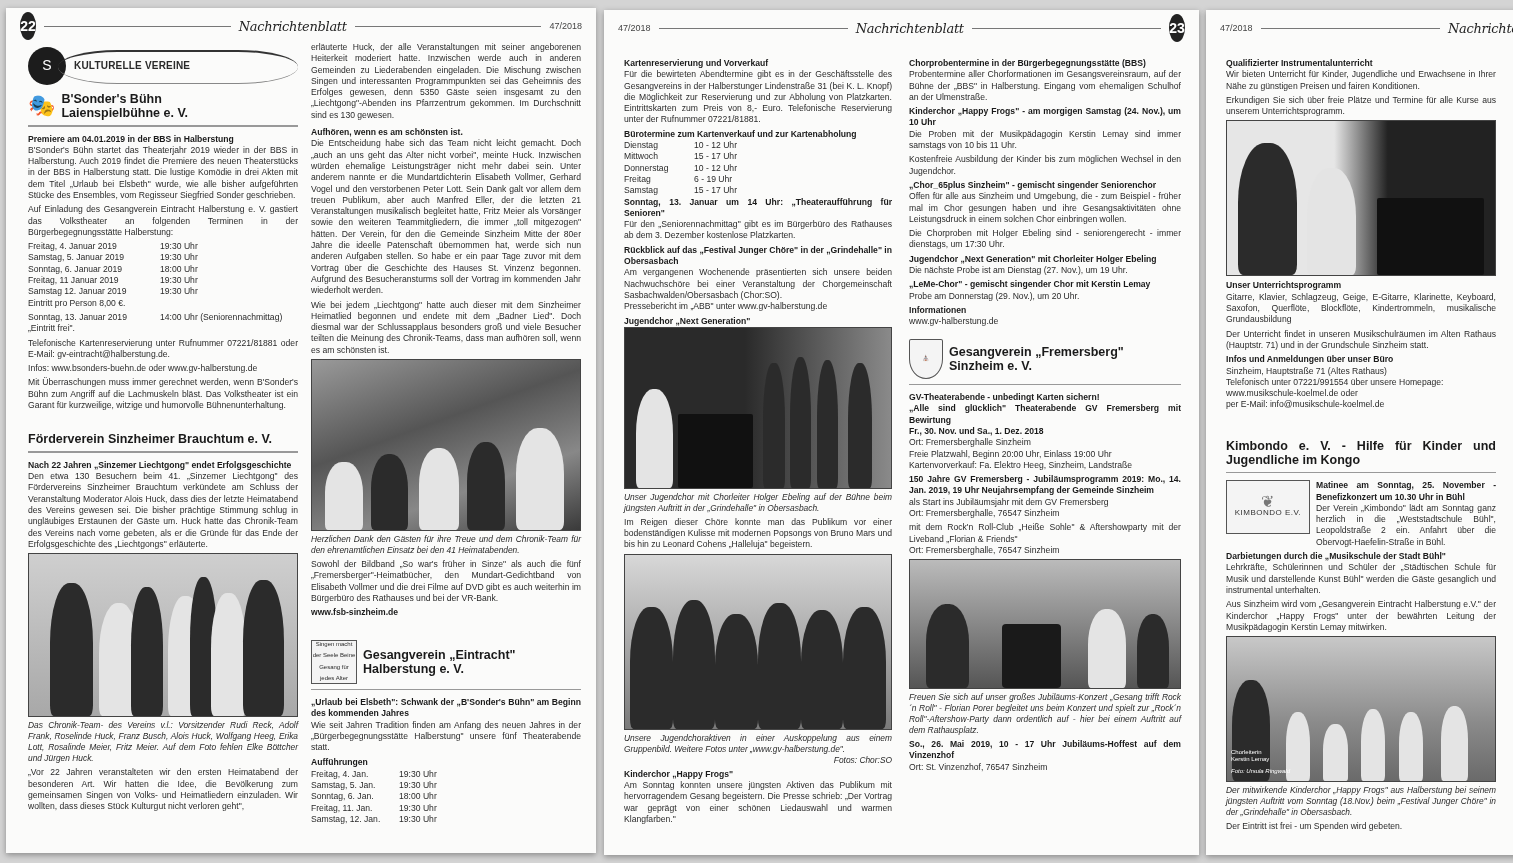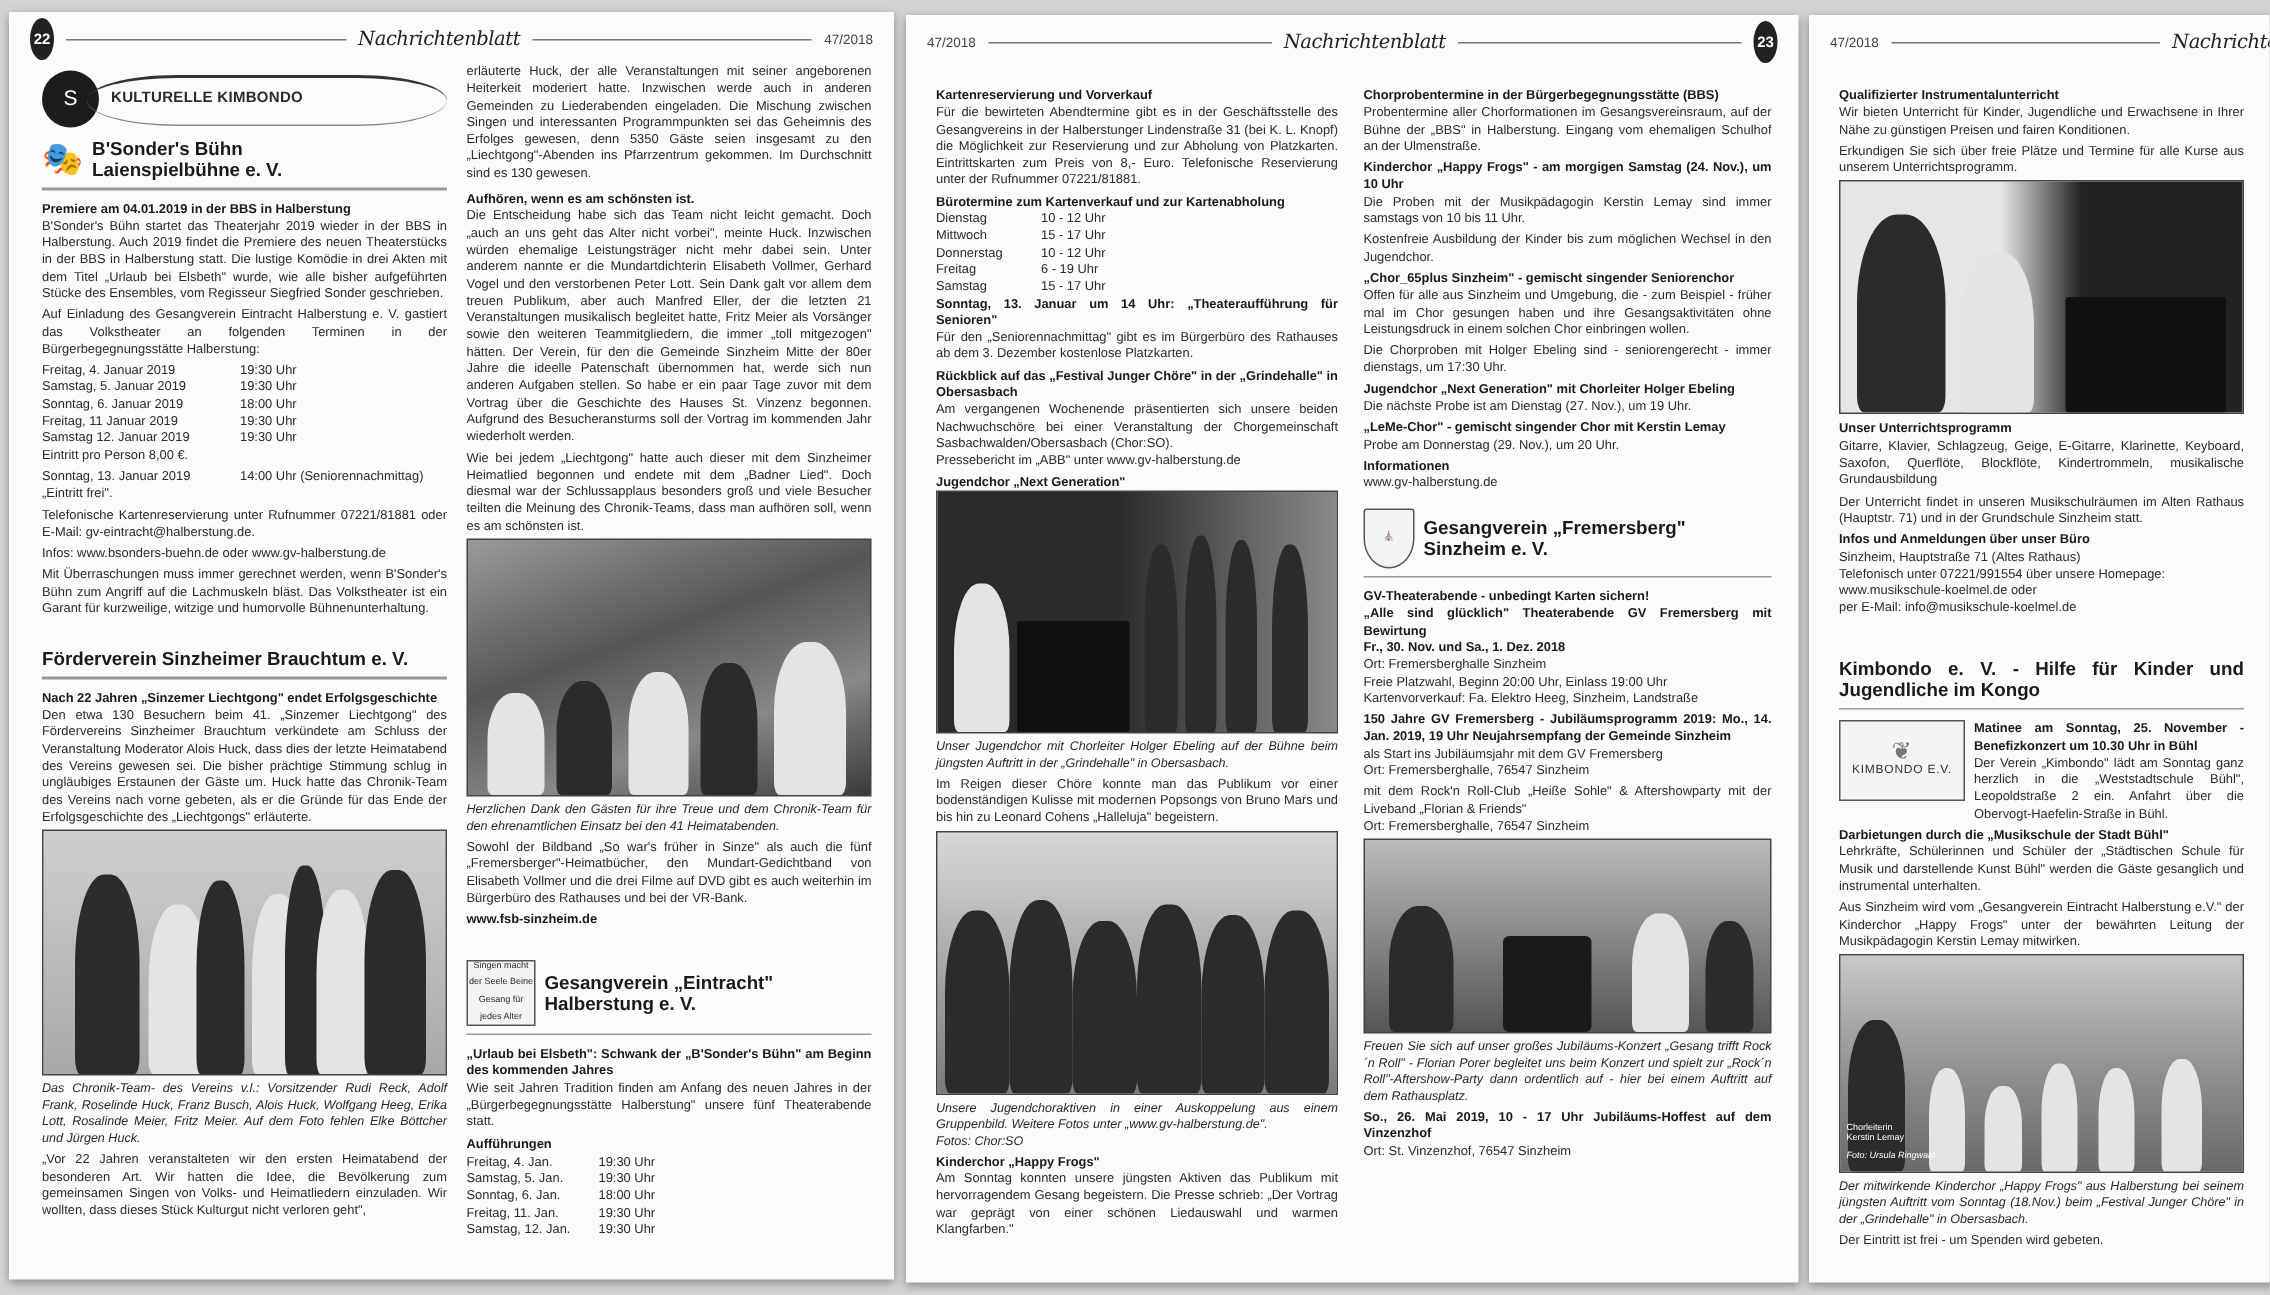--- a/index.html
+++ b/index.html
@@ -4,21 +4,21 @@
 <style>
 *{box-sizing:border-box;margin:0;padding:0}
 html,body{width:1513px;height:863px;overflow:hidden;background:#d4d4d4}
 body{position:relative;font-family:"Liberation Sans",sans-serif;color:#2a2a2a}
 .page{position:absolute;background:#fbfbfa;box-shadow:0 2px 6px rgba(0,0,0,.35);overflow:hidden}
 #p1{left:6px;top:8px;width:590px;height:845px}
 #p2{left:604px;top:10px;width:595px;height:845px}
 #p3{left:1206px;top:10px;width:320px;height:845px}
 .hdr{position:absolute;top:8px;left:14px;right:14px;height:20px;display:flex;align-items:center;gap:8px}
 .hdr .line{flex:1;height:1px;background:#777}
-.pnum{width:16px;height:28px;border-radius:50%;background:#222;color:#fff;font-size:10px;font-weight:bold;display:flex;align-items:center;justify-content:center}
+.pnum{width:16px;height:28px;border-radius:50%;background:#222;color:#fff;font-size:14px;font-weight:bold;display:flex;align-items:center;justify-content:center}
 .issue{font-size:9px;color:#444}
 .brand{font-family:"DejaVu Serif",serif;font-style:italic;font-size:13px;color:#222;letter-spacing:-.3px}
 .col{position:absolute;font-size:8.6px;line-height:11.3px;text-align:justify}
 .col p{margin-bottom:3px}
 .b{font-weight:bold;color:#1a1a1a}
 .sec-title{font-size:12.5px;font-weight:bold;line-height:14px;color:#1a1a1a}
 .rule{height:1.5px;background:#999;margin:5px 0 7px}
 .tbl{display:grid;column-gap:8px}
 .photo{background:linear-gradient(160deg,#9a9a9a,#555 40%,#888 70%,#3a3a3a);border:1px solid #444;position:relative;overflow:hidden}
 .photo .fig{position:absolute;bottom:0;border-radius:45% 45% 8% 8%;background:#2b2b2b}
@@ -40,21 +40,21 @@
     <span class="line"></span>
     <span class="brand">Nachrichtenblatt</span>
     <span class="line"></span>
     <span class="issue">47/2018</span>
   </div>
 
   <div class="col" style="left:22px;top:36px;width:270px">
     <div class="banner">
       <span class="swoosh"></span>
       <span class="emb">S</span>
-      <span class="btxt">KULTURELLE KIMBONDO</span>
+      <span class="btxt">KULTURELLE VEREINE</span>
     </div>
     <div class="club" style="margin-top:4px">
       <span style="font-size:22px">🎭</span>
       <div class="sec-title">
         <div>B'Sonder's Bühn</div>
         <div>Laienspielbühne e. V.</div>
       </div>
     </div>
     <div class="rule"></div>
     <div class="b">Premiere am 04.01.2019 in der BBS in Halberstung</div>
@@ -185,21 +185,21 @@
     <p>Im Reigen dieser Chöre konnte man das Publikum vor einer bodenständigen Kulisse mit modernen Popsongs von Bruno Mars und bis hin zu Leonard Cohens „Halleluja" begeistern.</p>
     <div class="photo" style="height:176px;background:linear-gradient(#d8d8d8,#7a7a7a)">
       <div class="fig" style="left:2%;width:16%;height:70%"></div>
       <div class="fig" style="left:18%;width:16%;height:74%"></div>
       <div class="fig" style="left:34%;width:16%;height:66%"></div>
       <div class="fig" style="left:50%;width:16%;height:72%"></div>
       <div class="fig" style="left:66%;width:16%;height:68%"></div>
       <div class="fig" style="left:82%;width:16%;height:70%"></div>
     </div>
     <p class="cap" style="margin-bottom:0">Unsere Jugendchoraktiven in einer Auskoppelung aus einem Gruppenbild. Weitere Fotos unter „www.gv-halberstung.de".</p>
-    <p class="cap" style="margin-top:0">Fotos: Chor:SO</p>
+    <p class="cap" style="text-align:right;margin-top:0">Fotos: Chor:SO</p>
     <div class="b">Kinderchor „Happy Frogs"</div>
     <p>Am Sonntag konnten unsere jüngsten Aktiven das Publikum mit hervorragendem Gesang begeistern. Die Presse schrieb: „Der Vortrag war geprägt von einer schönen Liedauswahl und warmen Klangfarben."</p>
   </div>
 
   <div class="col" style="left:305px;top:48px;width:272px">
     <div class="b">Chorprobentermine in der Bürgerbegegnungsstätte (BBS)</div>
     <p>Probentermine aller Chorformationen im Gesangsvereinsraum, auf der Bühne der „BBS" in Halberstung. Eingang vom ehemaligen Schulhof an der Ulmenstraße.</p>
     <div class="b">Kinderchor „Happy Frogs" - am morgigen Samstag (24. Nov.), um 10 Uhr</div>
     <p>Die Proben mit der Musikpädagogin Kerstin Lemay sind immer samstags von 10 bis 11 Uhr.</p>
     <p>Kostenfreie Ausbildung der Kinder bis zum möglichen Wechsel in den Jugendchor.</p>

